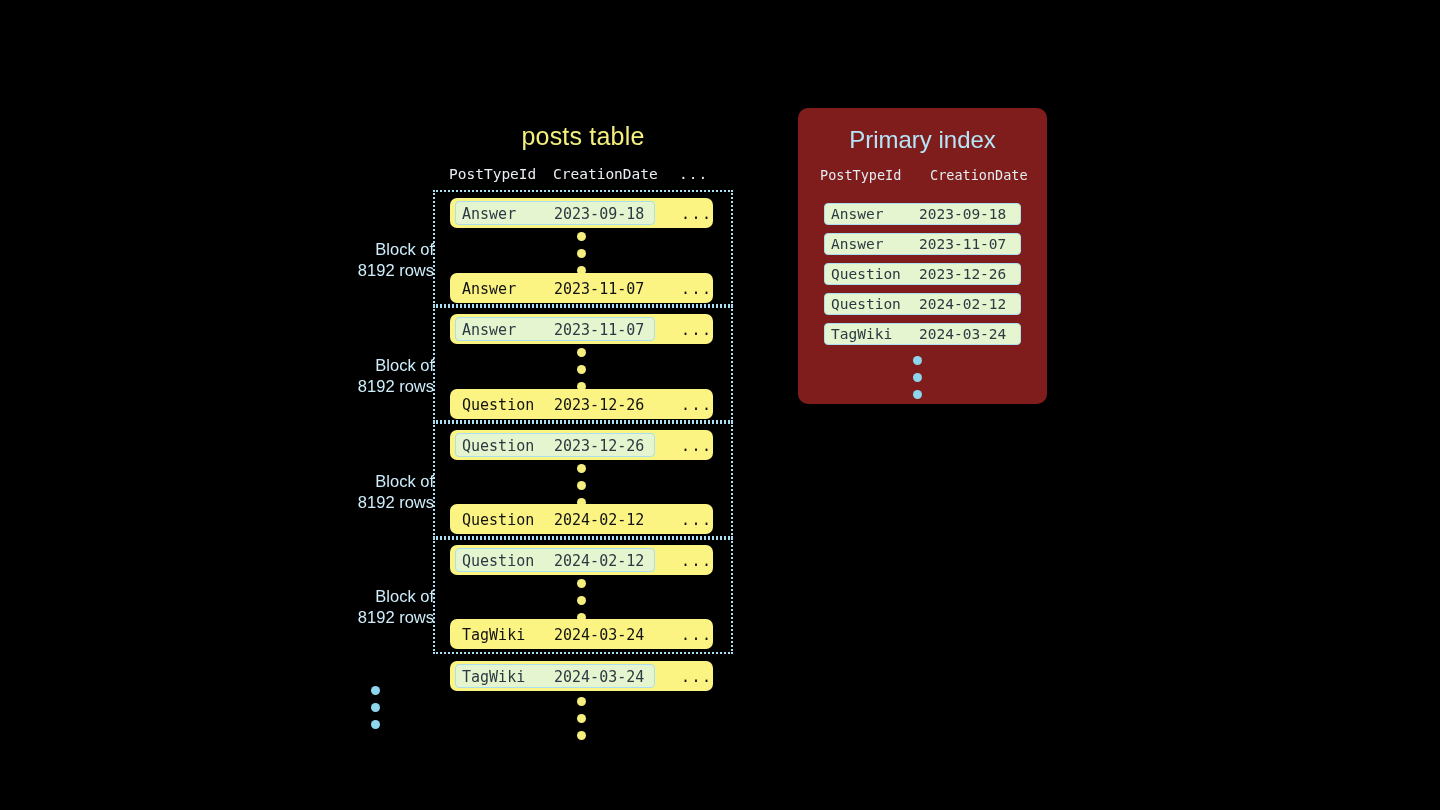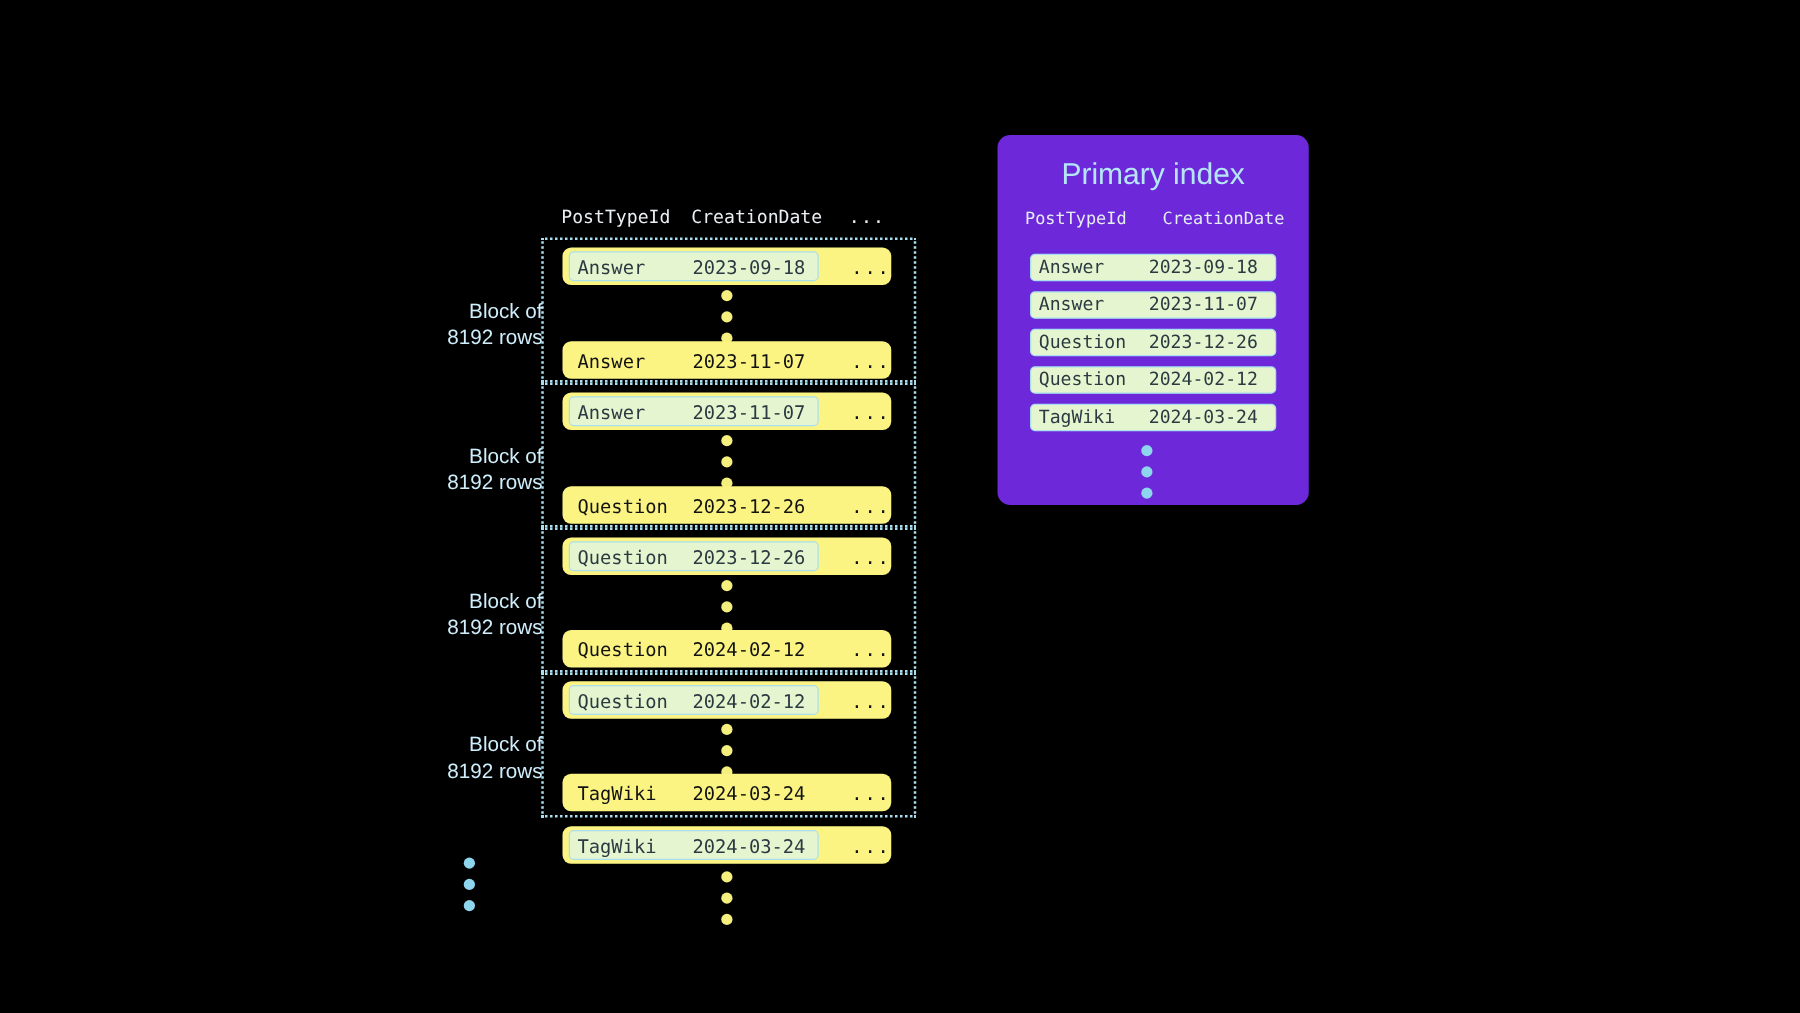--- a/index.html
+++ b/index.html
@@ -133,21 +133,21 @@
   
   .vdots.blue i { background: #8ed6ee; }
 
   
   .index-panel {
     position: absolute;
     left: 798px;
     top: 108px;
     width: 249px;
     height: 296px;
-    background: #6d28d9;
+    background: #7f1d1d;
     border-radius: 10px;
     padding-left: 43px;
   }
   .index-title {
     position: absolute;
     left: 0;
     top: 18px;
     width: 100%;
     text-align: center;
     font-size: 24px;
@@ -182,20 +182,21 @@
   }
   .index-row .icell { position: absolute; top: 2px; white-space: nowrap; }
   .icell-type { left: 6px; }
   .icell-date { left: 94px; }
 </style>
 </head>
 <body>
 
 <div id="stage">
 
+  <div class="table-title">posts table</div>
 
   <div class="col-headers">
     <span class="ch ch-type">PostTypeId</span>
     <span class="ch ch-date">CreationDate</span>
     <span class="ch ch-more">...</span>
   </div>
 
   <div class="block" style="top:190px; height:116px;"></div>
   <div class="block-label" style="top:239px;">
     <div>Block of</div>

